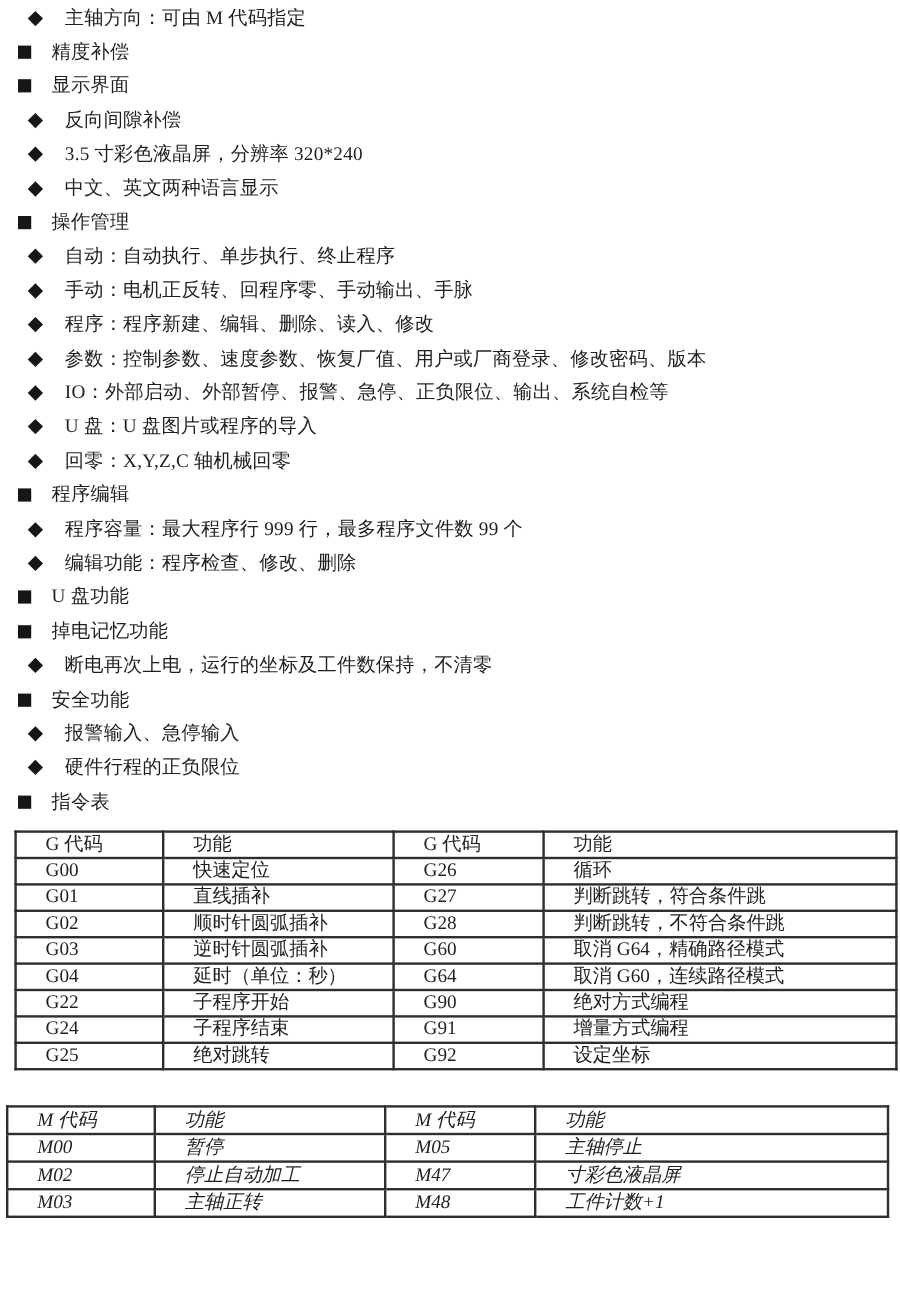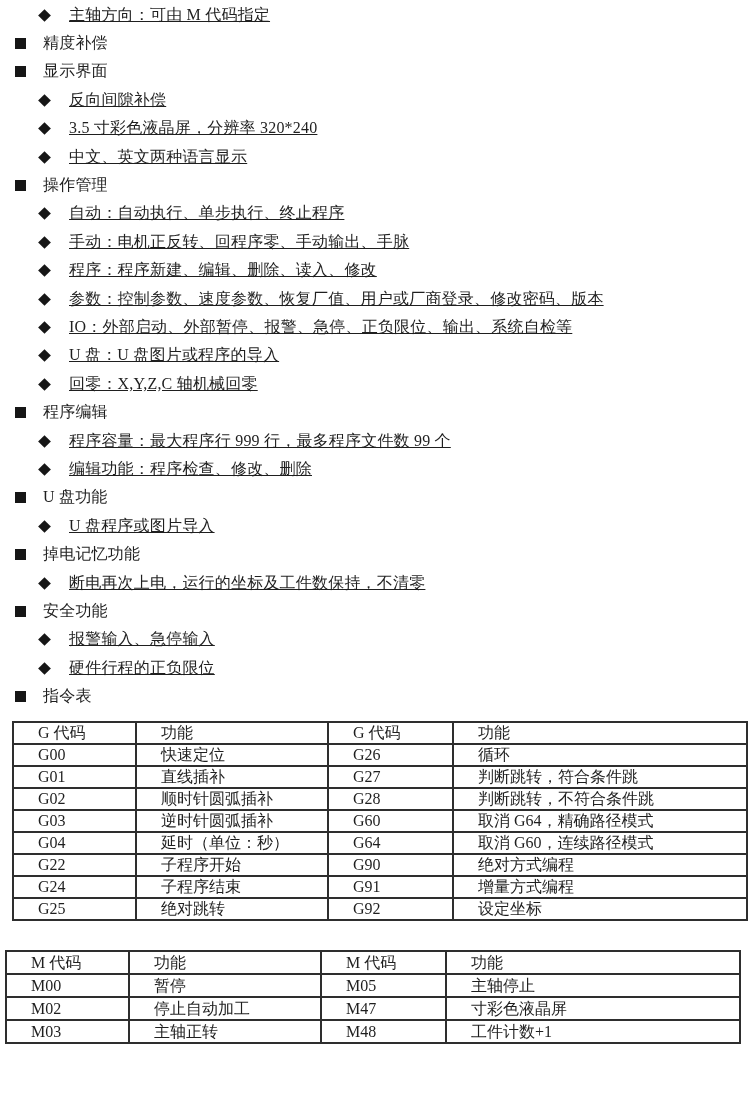--- a/index.html
+++ b/index.html
@@ -23,21 +23,21 @@
     padding-top: 1px;
   }
   .line {
     display: flex;
     align-items: center;
     height: 28.4px;
     font-size: 16px;
     white-space: nowrap;
   }
   .line.l1 { padding-left: 15px; }
-  .line.l2 { padding-left: 39px; text-decoration: underline; }
+  .line.l2 { padding-left: 24px; }
   .bullet {
     flex: 0 0 auto;
     display: inline-block;
   }
   .bullet.sq {
     width: 11px; height: 11px;
     background: #161616;
     margin-right: 17px;
   }
   .bullet.dm {
@@ -61,21 +61,21 @@
   table.codes.m { margin-top: 29px; }
   table.codes td {
     border: 2px solid #2e2e2e;
     font-size: 16px;
     padding: 0 4px 0 24px;
     height: 20px;
     line-height: 20px;
     white-space: nowrap;
     overflow: hidden;
   }
-  table.codes.m td { height: 21px; line-height: 21px; }
+  table.codes.m td { height: 21px; line-height: 21px; font-style: italic; }
   col.c1 { width: 123px; }
   col.c2 { width: 192px; }
   col.c3 { width: 125px; }
   col.c4 { width: 294px; }
 </style>
 </head>
 <body>
 
 <div class="doc">
 
@@ -144,24 +144,20 @@
         <span class="bullet dm"></span>
         <span class="txt">程序容量：最大程序行 999 行，最多程序文件数 99 个</span>
       </div>
       <div class="line l2">
         <span class="bullet dm"></span>
         <span class="txt">编辑功能：程序检查、修改、删除</span>
       </div>
       <div class="line l1">
         <span class="bullet sq"></span>
         <span class="txt">U 盘功能</span>
-      </div>
-      <div class="line l2">
-        <span class="bullet dm"></span>
-        <span class="txt">U 盘程序或图片导入</span>
       </div>
       <div class="line l1">
         <span class="bullet sq"></span>
         <span class="txt">掉电记忆功能</span>
       </div>
       <div class="line l2">
         <span class="bullet dm"></span>
         <span class="txt">断电再次上电，运行的坐标及工件数保持，不清零</span>
       </div>
       <div class="line l1">

